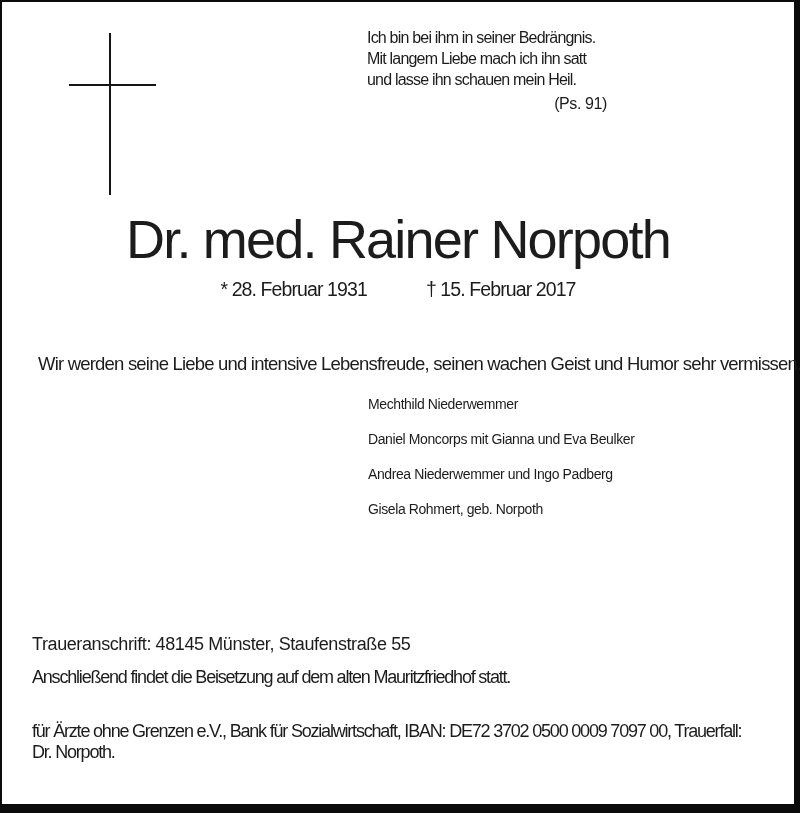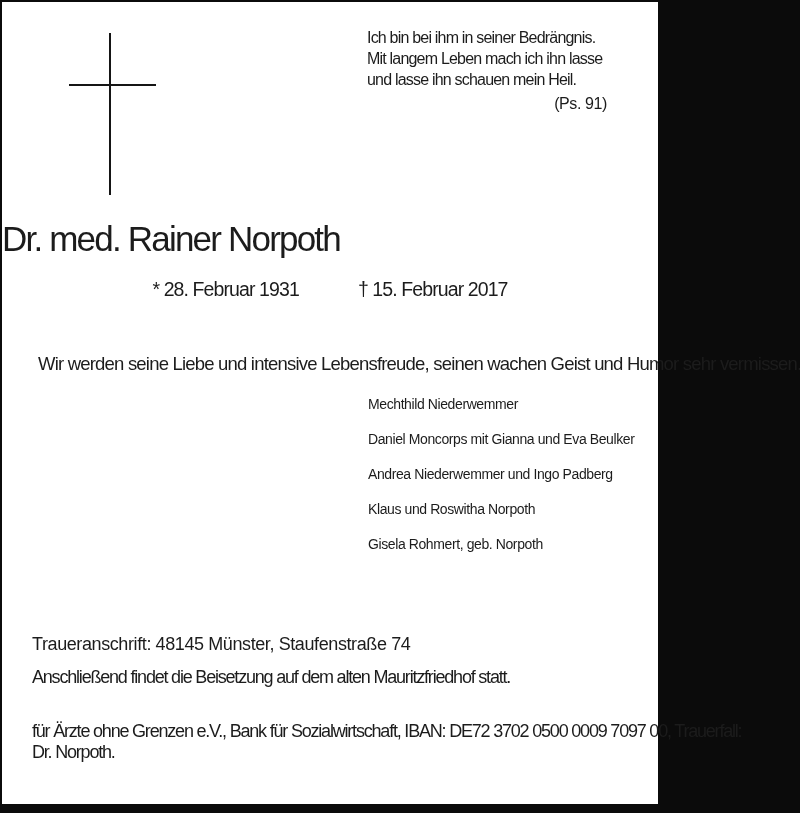--- a/index.html
+++ b/index.html
@@ -7,21 +7,21 @@
     width: 800px; height: 813px;
     background: #0b0b0b;
     position: relative;
     font-family: "Liberation Sans", "DejaVu Sans", sans-serif;
     color: #1c1c1c;
     overflow: hidden;
   }
   .page {
     position: absolute;
     left: 2px; top: 2px;
-    width: 656px; height: 802px;
+    width: 792px; height: 802px;
     background: #ffffff;
   }
   
   .cross { position: absolute; left: 0; top: 0; }
   .cross .bar-v {
     position: absolute; left: 107px; top: 31px;
     width: 2px; height: 162px; background: #151515;
   }
   .cross .bar-h {
     position: absolute; left: 67px; top: 82px;
@@ -32,22 +32,22 @@
     position: absolute; left: 365px; top: 25px; width: 240px;
     font-size: 16px; line-height: 21px; letter-spacing: -0.8px;
     white-space: nowrap;
   }
   .psalm .src {
     text-align: right; margin-top: 3px; letter-spacing: -0.4px;
   }
   
   .name {
     position: absolute; left: 0; top: 213px; width: 100%;
-    margin: 0; 
-    font-size: 35px; font-weight: 400; letter-spacing: -1.8px;
+    margin: 0; text-align: center;
+    font-size: 54px; font-weight: 400; letter-spacing: -1.8px;
     line-height: 48px; white-space: nowrap;
   }
   .dates {
     position: absolute; left: 0; top: 276px; width: 100%;
     display: flex; justify-content: center; gap: 59px;
     font-size: 19.5px; letter-spacing: -0.9px; white-space: nowrap;
   }
   
   .tribute {
     position: absolute; left: 30px; top: 345px; margin: 6px;
@@ -81,43 +81,42 @@
 
 <div class="page">
 
   <div class="cross">
     <span class="bar-v"></span>
     <span class="bar-h"></span>
   </div>
 
   <div class="psalm">
     <div>Ich bin bei ihm in seiner Bedrängnis.</div>
-    <div>Mit langem Leben mach ich ihn lasse</div>
+    <div>Mit langem Liebe mach ich ihn satt</div>
     <div>und lasse ihn schauen mein Heil.</div>
     <div class="src">(Ps. 91)</div>
   </div>
 
   <h1 class="name">Dr. med. Rainer Norpoth</h1>
 
   <div class="dates">
     <span>* 28. Februar 1931</span>
     <span>† 15. Februar 2017</span>
   </div>
 
   <p class="tribute">Wir werden seine Liebe und intensive Lebensfreude, seinen wachen Geist und Humor sehr vermissen.</p>
 
   <div class="family">
     <div>Mechthild Niederwemmer</div>
     <div>Daniel Moncorps mit Gianna und Eva Beulker</div>
     <div>Andrea Niederwemmer und Ingo Padberg</div>
-    <div>Klaus und Roswitha Norpoth</div>
     <div>Gisela Rohmert, geb. Norpoth</div>
   </div>
 
-  <div class="address">Traueranschrift: 48145 Münster, Staufenstraße 74</div>
+  <div class="address">Traueranschrift: 48145 Münster, Staufenstraße 55</div>
 
   <div class="funeral">
     <div>Anschließend findet die Beisetzung auf dem alten Mauritzfriedhof statt.</div>
   </div>
 
   <div class="donation">
     <div>für Ärzte ohne Grenzen e.V., Bank für Sozialwirtschaft, IBAN: DE72 3702 0500 0009 7097 00, Trauerfall:</div>
     <div>Dr. Norpoth.</div>
   </div>
 

